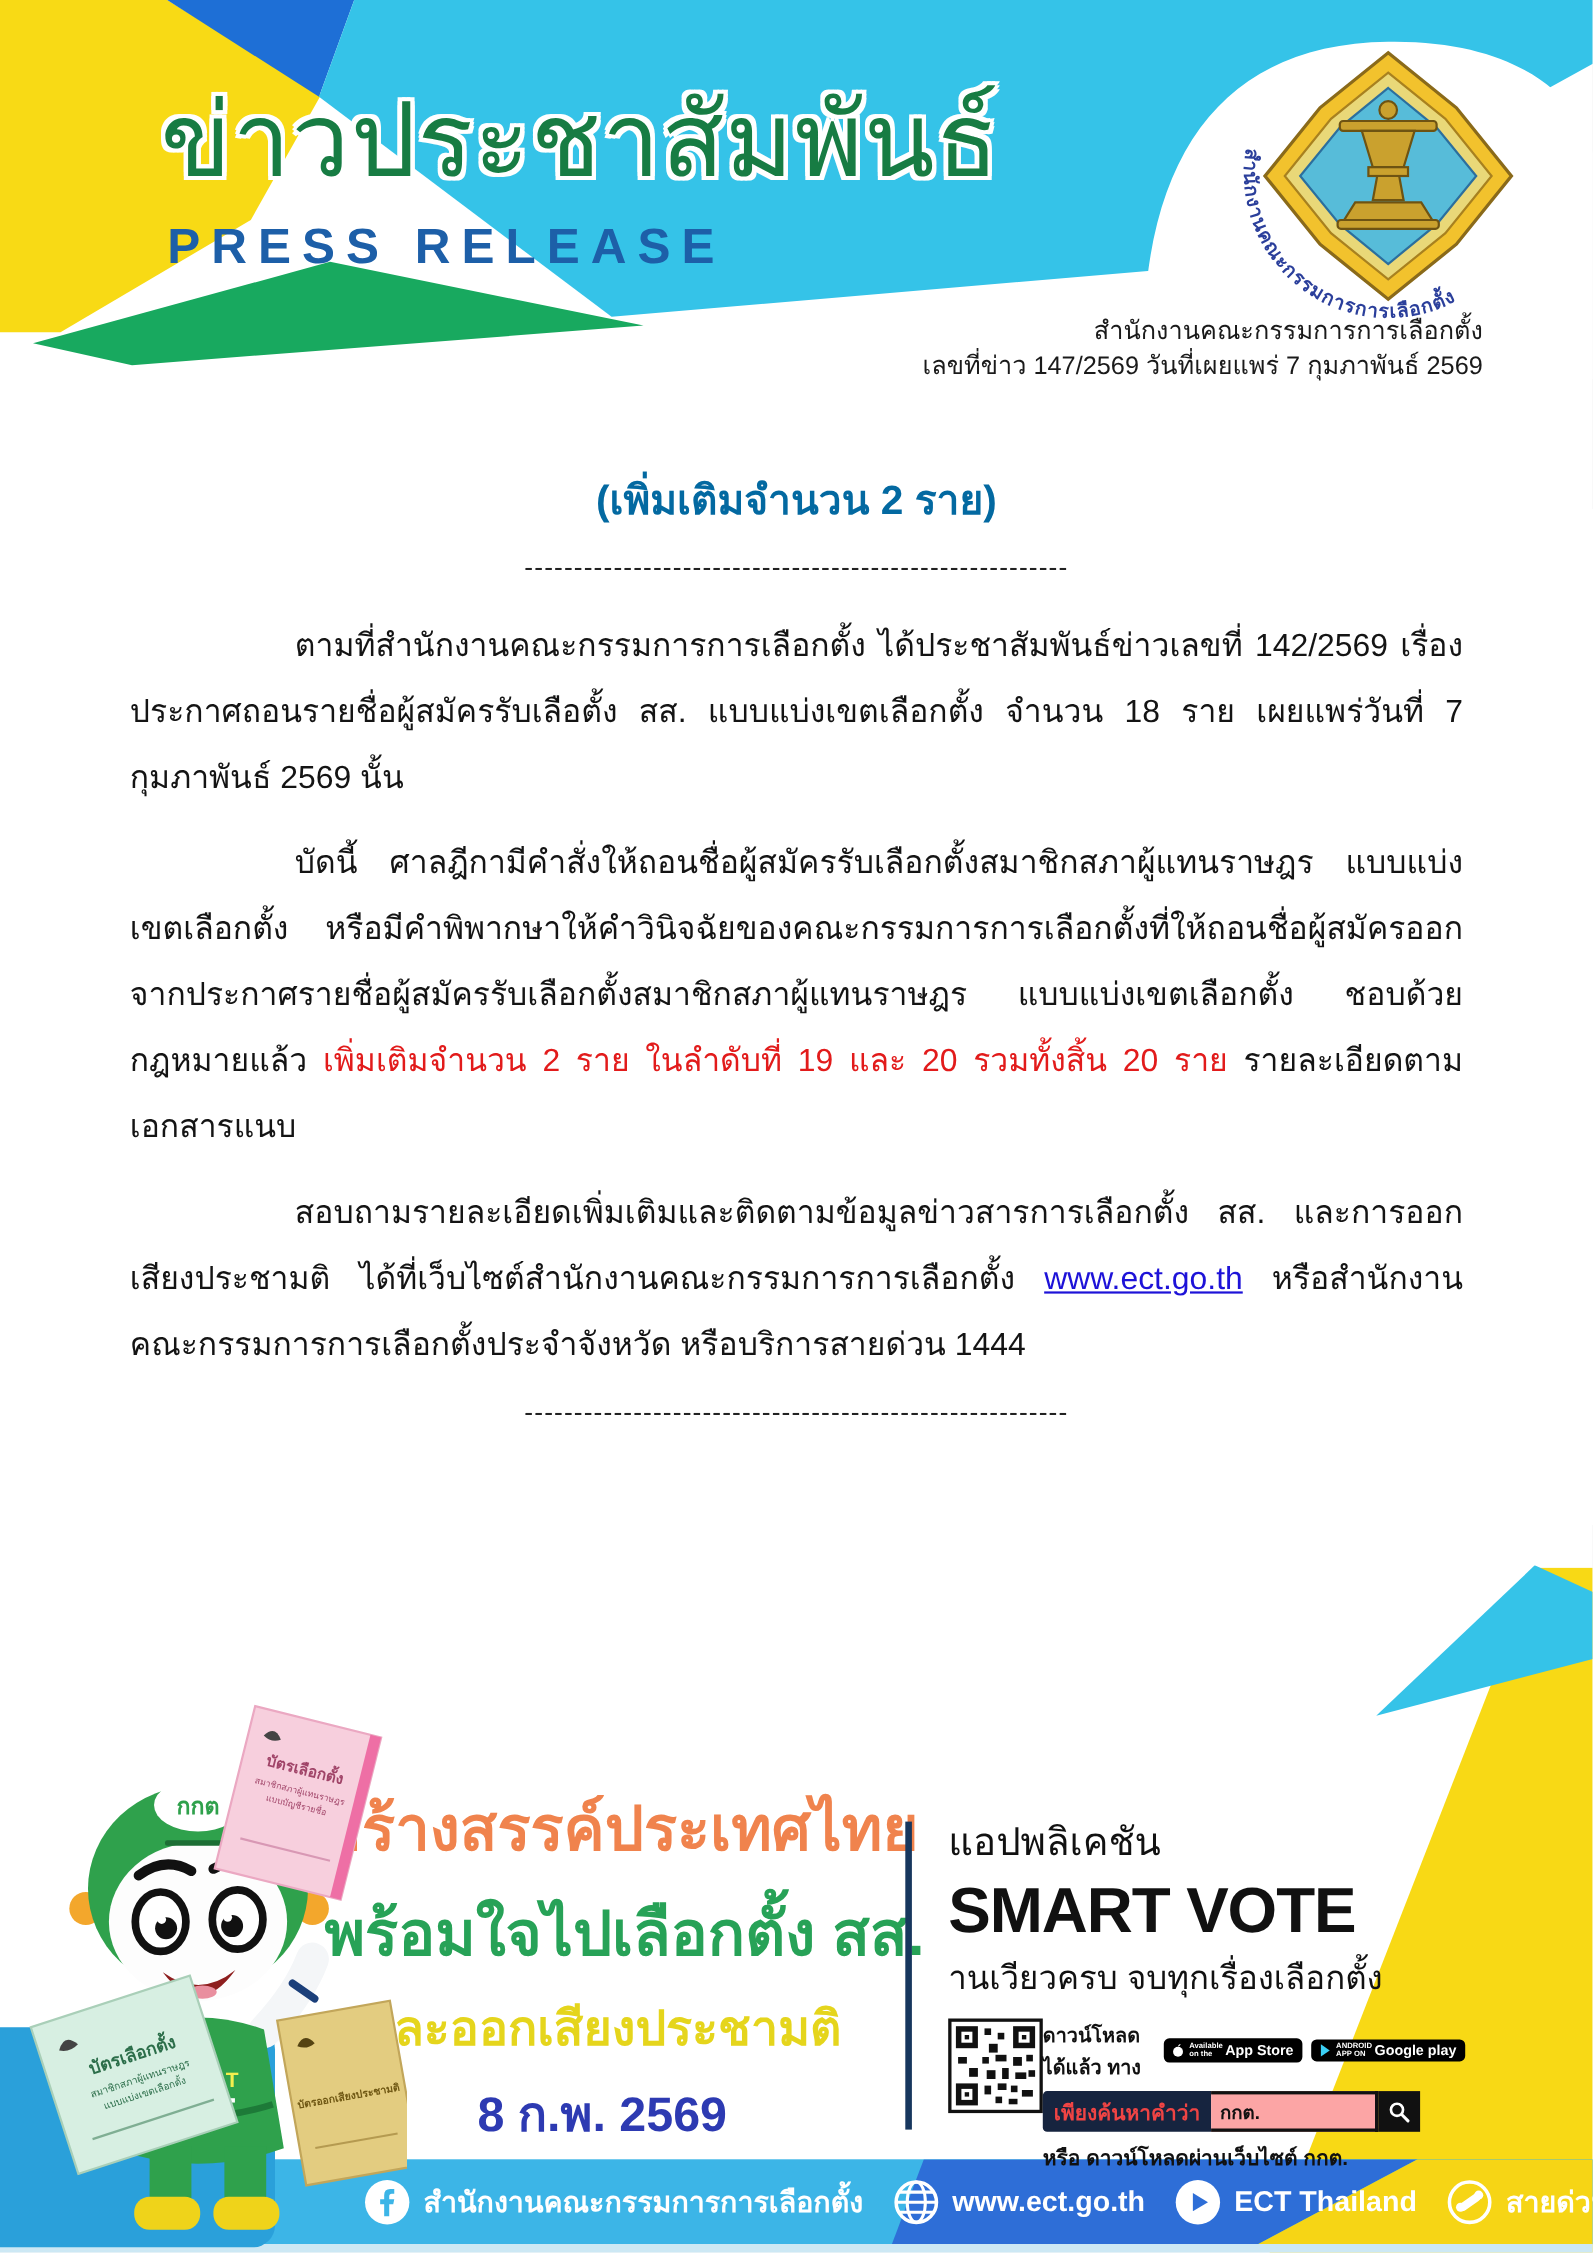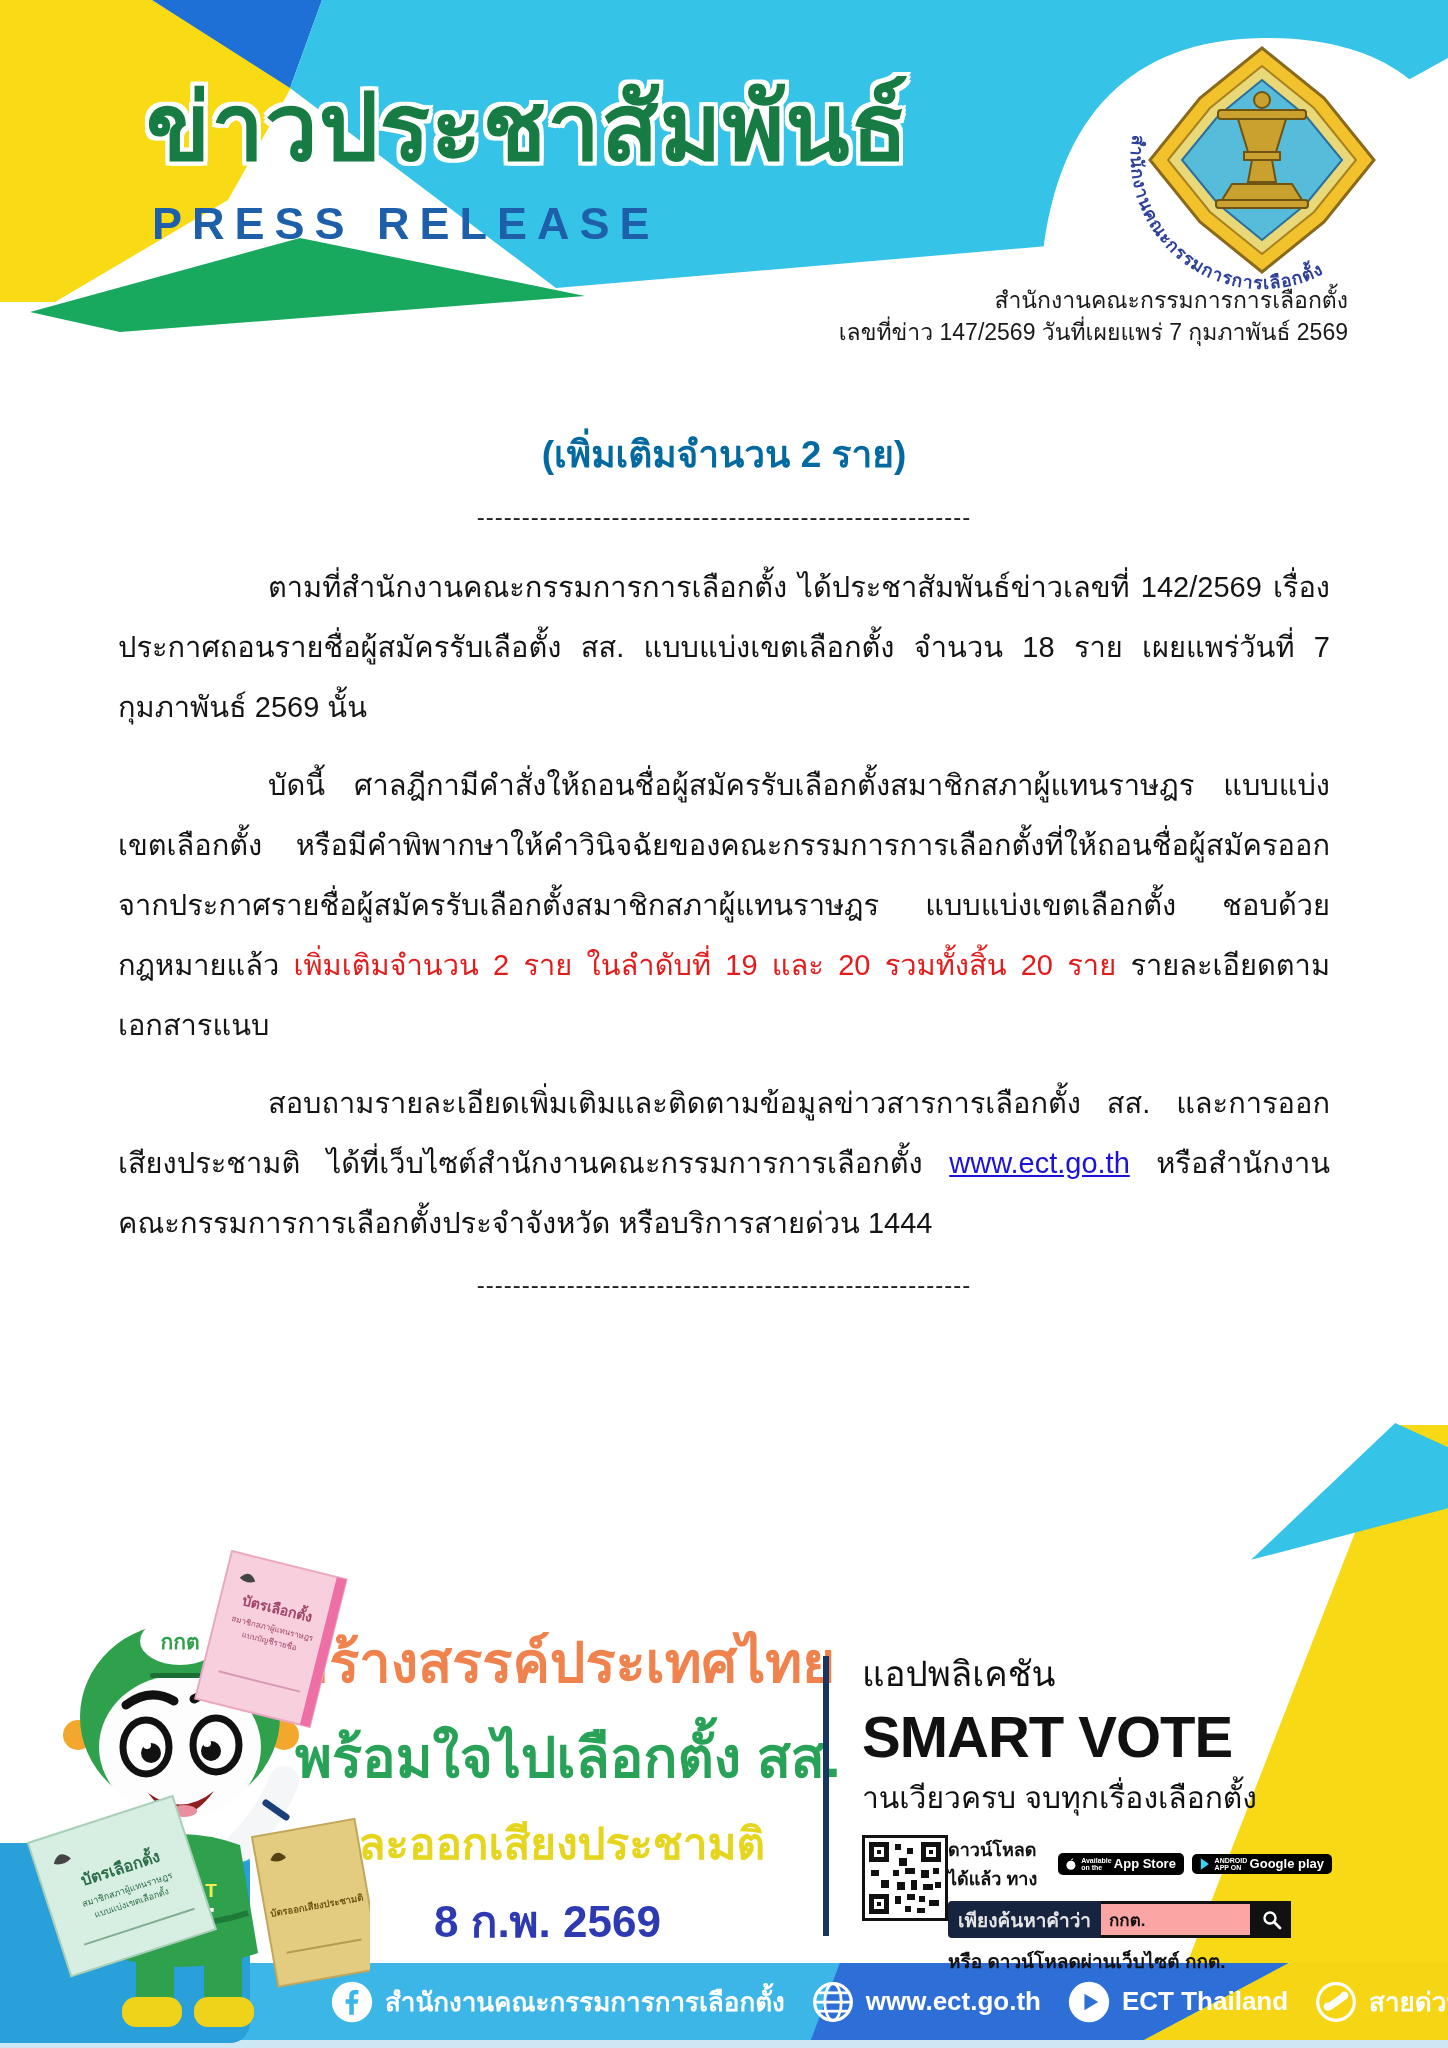--- a/index.html
+++ b/index.html
@@ -3,21 +3,21 @@
 <meta charset="utf-8">
 <style>
   * { margin:0; padding:0; box-sizing:border-box; }
   body { background:#e9e9e9; font-family:"Liberation Sans", sans-serif; }
   .page { position:relative; width:1448px; height:2048px; margin:0 auto; background:#fff; overflow:hidden; }
 
   
   .header-art { position:absolute; left:0; top:0; z-index:1; }
   .banner-title {
     position:absolute; left:146px; top:52px; z-index:3;
-    font-size:94px; font-weight:700; color:#177c43; letter-spacing:1px;
+    font-size:94px; font-weight:400; color:#177c43; letter-spacing:1px;
     text-shadow:-4px -4px 0 #fff,4px -4px 0 #fff,-4px 4px 0 #fff,4px 4px 0 #fff,0 -4px 0 #fff,0 4px 0 #fff,-4px 0 0 #fff,4px 0 0 #fff;
     white-space:nowrap;
   }
   .banner-subtitle {
     position:absolute; left:152px; top:198px; z-index:3;
     font-size:45px; font-weight:600; color:#1d5fa8; letter-spacing:10px; white-space:nowrap;
   }
   .agency-block { position:absolute; right:100px; top:284px; z-index:3; text-align:right;
     font-size:23px; color:#1a1a1a; line-height:1.4; }
 
@@ -54,21 +54,21 @@
   .app-row { display:flex; margin-top:14px; align-items:flex-start; }
   .qr { width:86px; height:86px; background:#fff; border:3px solid #111; flex:0 0 auto; }
   .app-right { flex:1; }
   .dl-line { display:flex; align-items:center; gap:8px; font-size:18px; font-weight:700; }
   .badge { display:inline-flex; align-items:center; gap:5px; background:#000; color:#fff;
     border-radius:5px; padding:3px 8px; line-height:1.05; }
   .badge .txt { display:flex; flex-direction:row; }
   .badge .small { font-size:7px; }
   .badge .big { font-size:13px; font-weight:700; white-space:nowrap; }
   .search-row { display:flex; align-items:stretch; margin-top:8px; height:37px; }
-  .search-prompt { background:#16243f; color:#e5e5e5; font-size:19px; font-weight:700;
+  .search-prompt { background:#16243f; color:#ef4444; font-size:19px; font-weight:700;
     display:flex; align-items:center; padding:0 10px; border-radius:4px 0 0 4px; white-space:nowrap; }
   .search-box { background:#fca5a5; border:3px solid #111; border-left:none; width:152px;
     font-size:17px; font-weight:700; display:flex; align-items:center; padding:0 8px; }
   .search-btn { background:#111; width:38px; display:flex; align-items:center; justify-content:center; }
   .alt-dl { font-size:19px; font-weight:700; margin-top:8px; }
 
   
   .mascot { position:absolute; left:0; top:1545px; z-index:5; }
 
   

